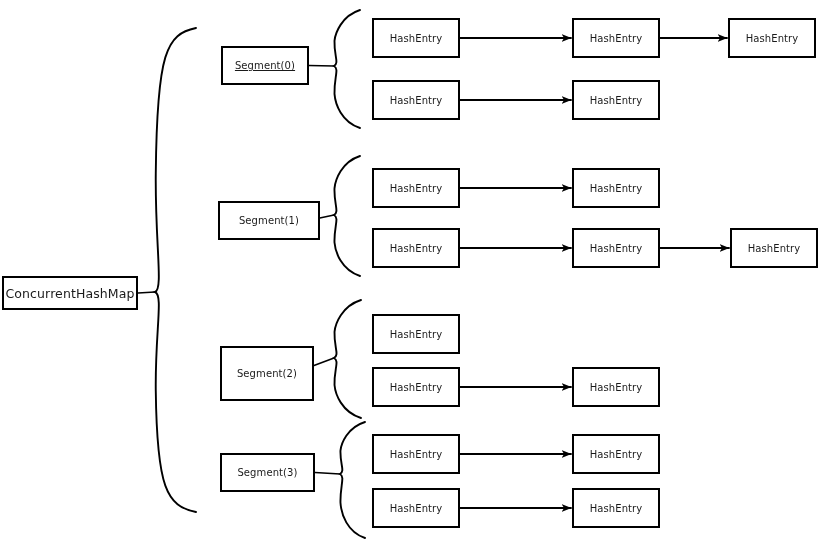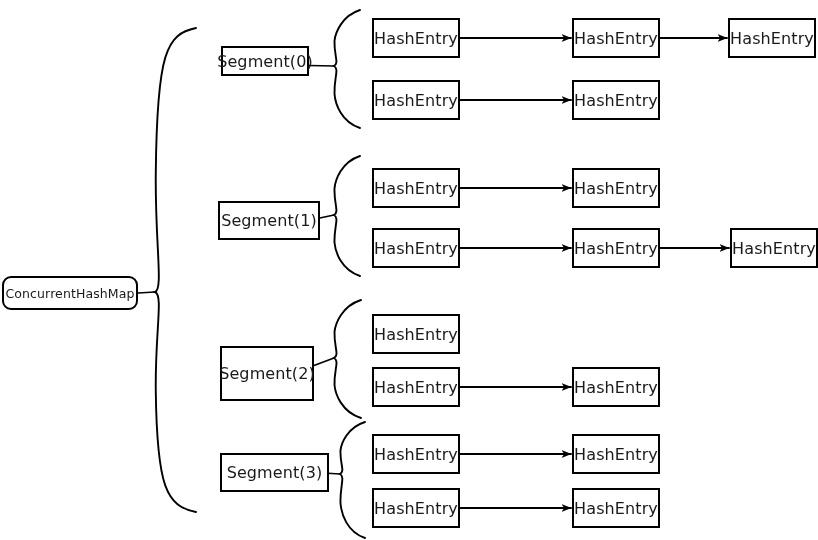--- a/index.html
+++ b/index.html
@@ -25,21 +25,21 @@
     height: 540px;
   }
   .node-box {
     position: absolute;
     box-sizing: border-box;
     background: #ffffff;
     border: 2px solid #000000;
     display: flex;
     align-items: center;
     justify-content: center;
-    font-size: 16px;
+    font-size: 10px;
     color: #1a1a1a;
     letter-spacing: 0.1px;
     white-space: nowrap;
     z-index: 3;
   }
   .node-box.root-box {
     font-size: 12.5px;
   }
   .node-label {
     pointer-events: none;
@@ -73,24 +73,24 @@
         <path d="M 314 365.5 L 334 358" fill="none" stroke="#000000" stroke-width="1.6" stroke-linecap="round"></path>
         <path d="M 460 387 L 571 387" fill="none" stroke="#000000" stroke-width="1.8" stroke-linecap="round" marker-end="url(#arrowhead)"></path>
         <path d="M 365 422 C 347.125 427.46 341.1875 443.84 340.475 450.6 C 340 464.64 345.225 471 340 474 C 345.225 477 340 485.52 340.475 502.8 C 341.1875 514 347.125 532 365 538" fill="none" stroke="#000000" stroke-width="1.9" stroke-linecap="round"></path>
         <path d="M 315 472.5 L 340 474" fill="none" stroke="#000000" stroke-width="1.6" stroke-linecap="round"></path>
         <path d="M 460 454 L 571 454" fill="none" stroke="#000000" stroke-width="1.8" stroke-linecap="round" marker-end="url(#arrowhead)"></path>
         <path d="M 460 508 L 571 508" fill="none" stroke="#000000" stroke-width="1.8" stroke-linecap="round" marker-end="url(#arrowhead)"></path>
       </g>
   </svg>
 
   <div id="boxes-layer">
-      <div class="node-box root-box" style="left: 2px; top: 276px; width: 136px; height: 34px; border-radius: 9px;">
+      <div class="node-box root-box" style="left: 2px; top: 276px; width: 136px; height: 34px;">
         <span class="node-label">ConcurrentHashMap</span>
       </div>
-      <div class="node-box" style="left: 221px; top: 46px; width: 88px; height: 30px;">
+      <div class="node-box" style="left: 221px; top: 46px; width: 88px; height: 39px; text-decoration: underline;">
         <span class="node-label">Segment(0)</span>
       </div>
       <div class="node-box" style="left: 372px; top: 18px; width: 88px; height: 40px;">
         <span class="node-label">HashEntry</span>
       </div>
       <div class="node-box" style="left: 572px; top: 18px; width: 88px; height: 40px;">
         <span class="node-label">HashEntry</span>
       </div>
       <div class="node-box" style="left: 728px; top: 18px; width: 88px; height: 40px;">
         <span class="node-label">HashEntry</span>
@@ -124,21 +124,21 @@
       </div>
       <div class="node-box" style="left: 372px; top: 314px; width: 88px; height: 40px;">
         <span class="node-label">HashEntry</span>
       </div>
       <div class="node-box" style="left: 372px; top: 367px; width: 88px; height: 40px;">
         <span class="node-label">HashEntry</span>
       </div>
       <div class="node-box" style="left: 572px; top: 367px; width: 88px; height: 40px;">
         <span class="node-label">HashEntry</span>
       </div>
-      <div class="node-box" style="left: 220px; top: 453px; width: 109px; height: 39px;">
+      <div class="node-box" style="left: 220px; top: 453px; width: 95px; height: 39px;">
         <span class="node-label">Segment(3)</span>
       </div>
       <div class="node-box" style="left: 372px; top: 434px; width: 88px; height: 40px;">
         <span class="node-label">HashEntry</span>
       </div>
       <div class="node-box" style="left: 572px; top: 434px; width: 88px; height: 40px;">
         <span class="node-label">HashEntry</span>
       </div>
       <div class="node-box" style="left: 372px; top: 488px; width: 88px; height: 40px;">
         <span class="node-label">HashEntry</span>

